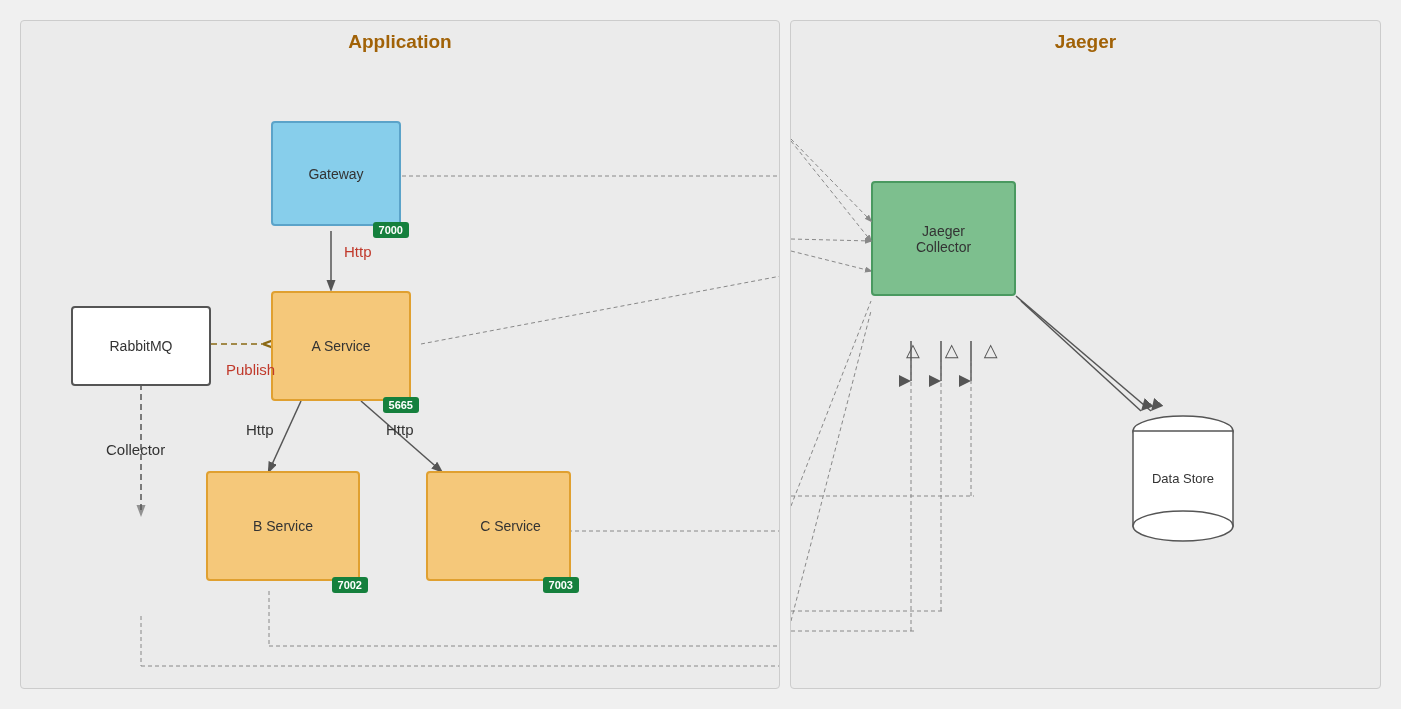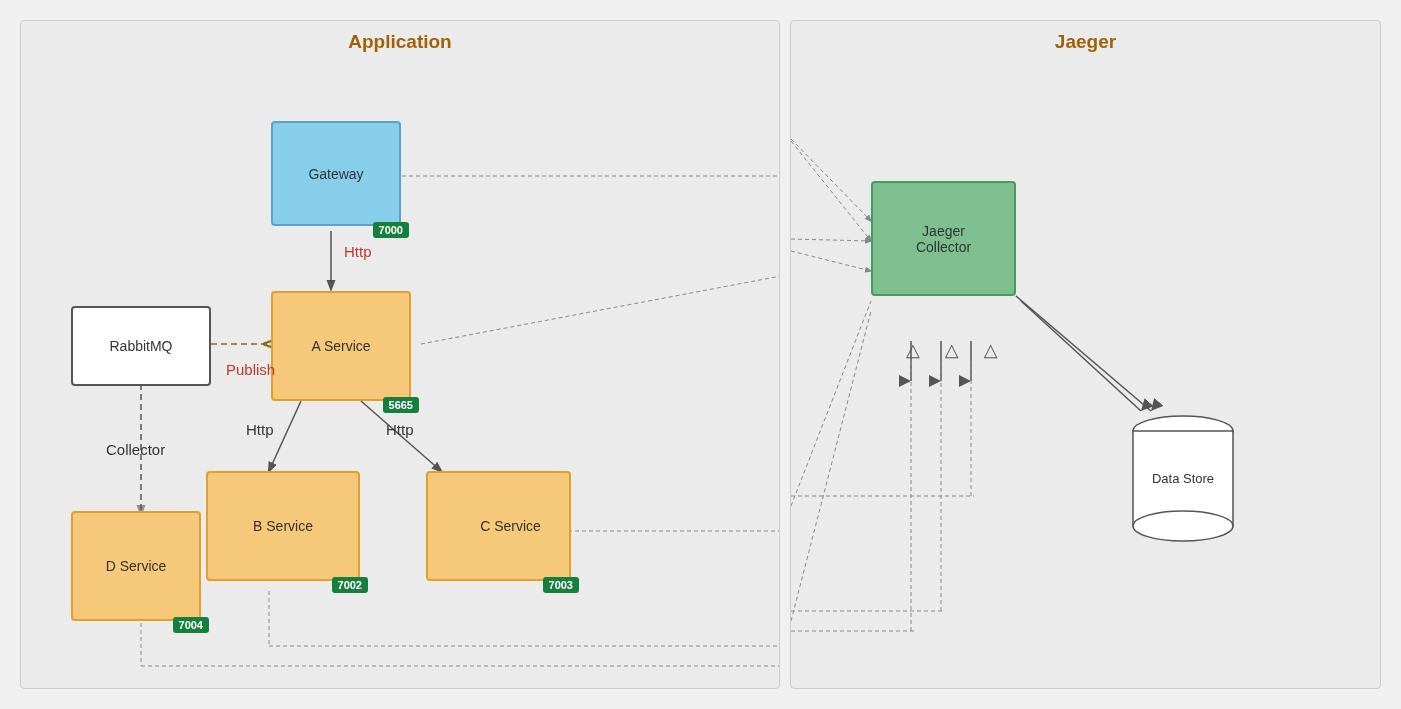--- a/index.html
+++ b/index.html
@@ -169,24 +169,20 @@
     <div class="box box-orange" style="left:185px; top:450px; width:154px; height:110px;">
       <span>B Service</span>
       <div class="port-badge" style="bottom:-14px; right:-10px;">7002</div>
     </div>
 
     <div class="box box-orange" style="left:405px; top:450px; width:145px; height:110px;padding-left:24px;">
       <span>C Service</span>
       <div class="port-badge" style="bottom:-14px; right:-10px;">7003</div>
     </div>
 
-    <div class="box box-orange" style="left:50px; top:490px; width:130px; height:110px;">
-      <span>D Service</span>
-      <div class="port-badge" style="bottom:-14px; right:-10px;">7004</div>
-    </div>
   </div>
 
   <div class="panel panel-right" style="position:relative;">
     <div class="panel-title">Jaeger</div>
 
     <svg class="diagram-svg">
 
       <line x1="0" y1="120" x2="80" y2="220" stroke="#888" stroke-width="1" stroke-dasharray="4,3" marker-end="url(#arrowRight1)"></line>
       <line x1="0" y1="230" x2="80" y2="250" stroke="#888" stroke-width="1" stroke-dasharray="4,3" marker-end="url(#arrowRight2)"></line>
       <line x1="0" y1="485" x2="80" y2="280" stroke="#888" stroke-width="1" stroke-dasharray="4,3"></line>

